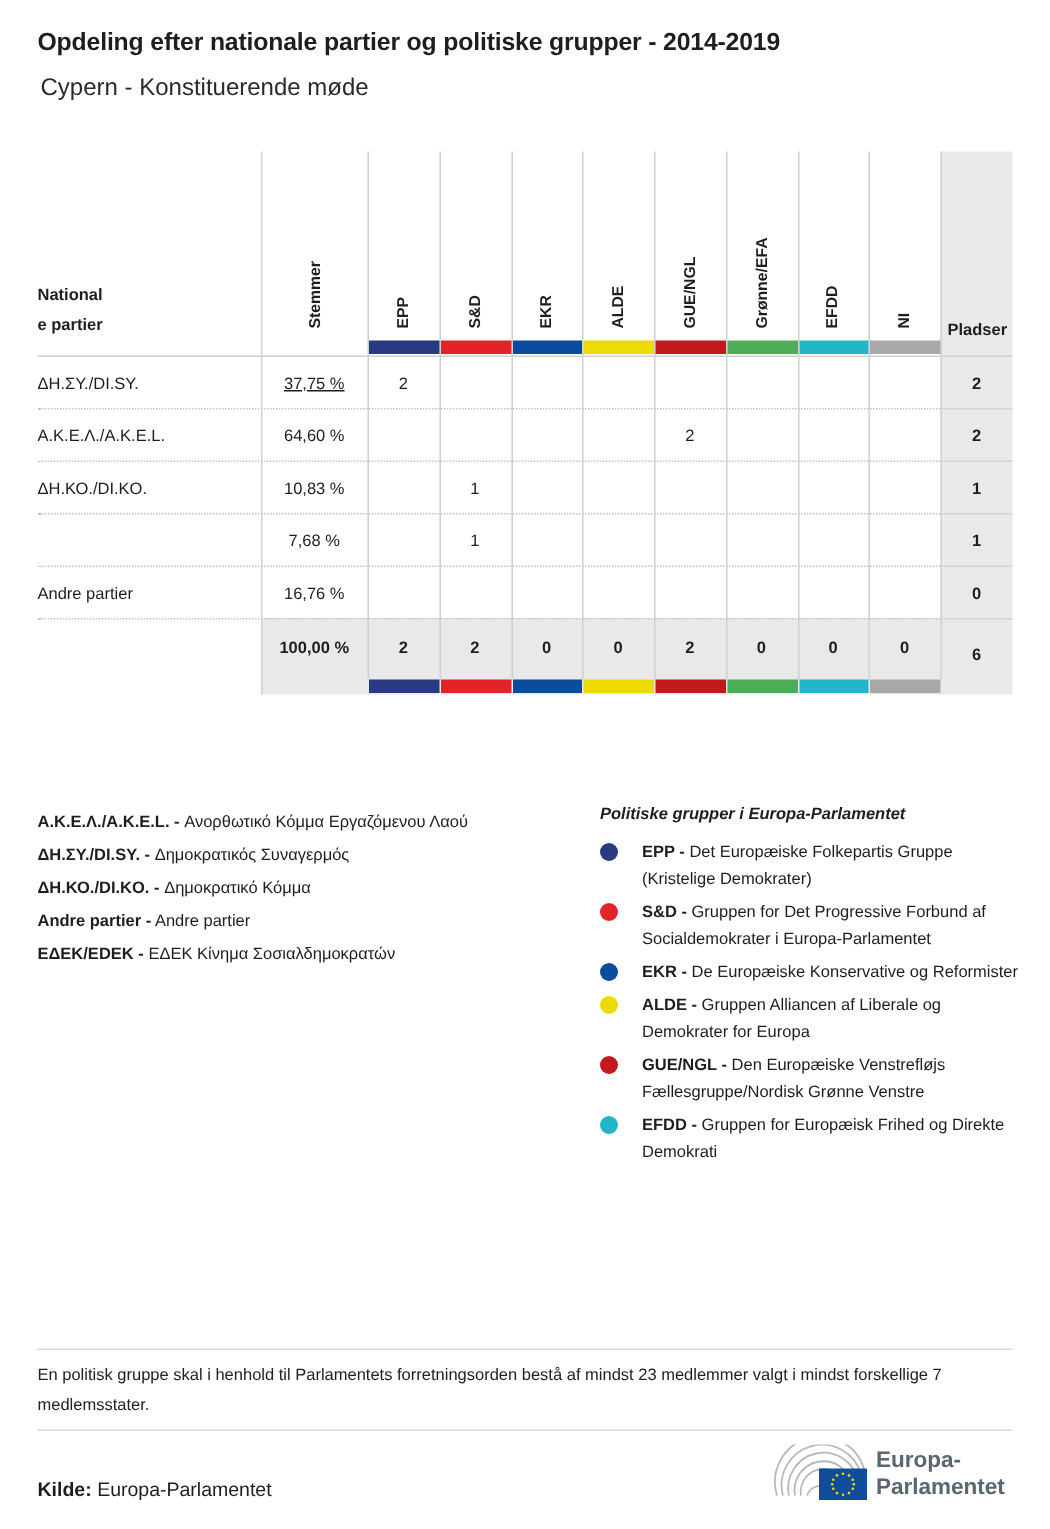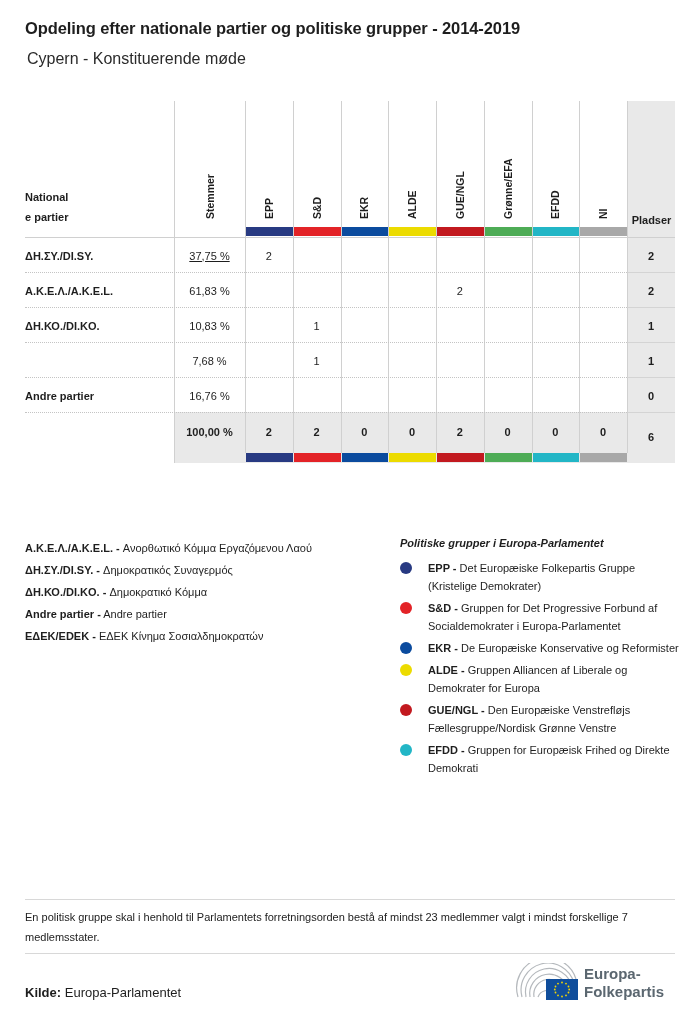--- a/index.html
+++ b/index.html
@@ -13,21 +13,21 @@
   .tbl { position: absolute; left: 25px; top: 101px; width: 650px; height: 362px; }
   .vline { position: absolute; width: 1px; background: #d0d0d0; }
   .hline-solid { position: absolute; height: 1px; background: #d0d0d0; }
   .hline-dot { position: absolute; height: 0; border-top: 1px dotted #c4c4c4; }
   .pladser-bg { position: absolute; background: #e9e9e9; }
   .total-bg { position: absolute; background: #e9e9e9; }
   .rot { position: absolute; font-size: 10.5px; font-weight: bold; white-space: nowrap;
          transform: rotate(-90deg); transform-origin: left top; }
   .bar { position: absolute; height: 9px; }
   .cell { position: absolute; height: 35px; display: flex; align-items: center; justify-content: center; font-size: 11px; }
-  .party { position: absolute; height: 35px; display: flex; align-items: center; font-size: 11px; font-weight: bold; }
+  .party { position: absolute; height: 35px; display: flex; align-items: center; font-size: 11px; font-weight: normal; }
   .bold { font-weight: bold; }
   .national-head { position: absolute; left: 0; top: 86px; font-size: 11px; font-weight: bold; line-height: 20px; }
   .pladser-head { position: absolute; left: 603px; top: 113px; width: 47px; text-align: center; font-size: 11px; font-weight: bold; }
 
   
   .leg-left { position: absolute; left: 25px; top: 537px; }
   .leg-left h3 { font-family: "DejaVu Sans Mono", "Liberation Mono", monospace; font-size: 12px; font-weight: bold; margin-bottom: 8px; }
   .leg-left .row { font-size: 11px; height: 22px; line-height: 22px; white-space: nowrap; }
   .leg-right { position: absolute; left: 400px; top: 537px; width: 285px; }
   .leg-right h3 { font-size: 11px; font-weight: bold; margin-bottom: 10px; font-style: italic; }
@@ -98,21 +98,21 @@
     <div class="cell" style="left: 315.5px; top: 137px; width: 47.75px;"></div>
     <div class="cell" style="left: 363.25px; top: 137px; width: 47.75px;"></div>
     <div class="cell" style="left: 411px; top: 137px; width: 47.75px;"></div>
     <div class="cell" style="left: 458.75px; top: 137px; width: 47.75px;"></div>
     <div class="cell" style="left: 506.5px; top: 137px; width: 47.75px;"></div>
     <div class="cell" style="left: 554.25px; top: 137px; width: 47.75px;"></div>
     <div class="cell bold" style="left: 602px; top: 137px; width: 48px;">2</div>
     <div class="hline-dot" style="left: 0px; top: 171px; width: 602px;"></div>
     <div class="hline-solid" style="left: 602px; top: 171px; width: 48px; background: rgb(212, 212, 212);"></div>
     <div class="party" style="left: 0px; top: 172px; width: 149px;">Α.Κ.Ε.Λ./A.K.E.L.</div>
-    <div class="cell" style="left: 149px; top: 172px; width: 71px;">61,83 %</div>
+    <div class="cell" style="left: 149px; top: 172px; width: 71px;">64,60 %</div>
     <div class="cell" style="left: 220px; top: 172px; width: 47.75px;"></div>
     <div class="cell" style="left: 267.75px; top: 172px; width: 47.75px;"></div>
     <div class="cell" style="left: 315.5px; top: 172px; width: 47.75px;"></div>
     <div class="cell" style="left: 363.25px; top: 172px; width: 47.75px;"></div>
     <div class="cell" style="left: 411px; top: 172px; width: 47.75px;">2</div>
     <div class="cell" style="left: 458.75px; top: 172px; width: 47.75px;"></div>
     <div class="cell" style="left: 506.5px; top: 172px; width: 47.75px;"></div>
     <div class="cell" style="left: 554.25px; top: 172px; width: 47.75px;"></div>
     <div class="cell bold" style="left: 602px; top: 172px; width: 48px;">2</div>
     <div class="hline-dot" style="left: 0px; top: 206px; width: 602px;"></div>
@@ -219,15 +219,15 @@
       <circle cx="48" cy="33.5" r="0.9"></circle>
         <circle cx="44" cy="32.4" r="0.9"></circle>
         <circle cx="41.5" cy="29.5" r="0.9"></circle>
       <circle cx="40.8" cy="26.5" r="0.9"></circle>
         <circle cx="41.5" cy="23.5" r="0.9"></circle>
         <circle cx="44" cy="20.6" r="0.9"></circle>
     </g>
   </svg>
   <div class="logo-text">
     <div>Europa-</div>
-    <div>Folkepartis</div>
+    <div>Parlamentet</div>
   </div>
 </div>
 
 </body></html>

